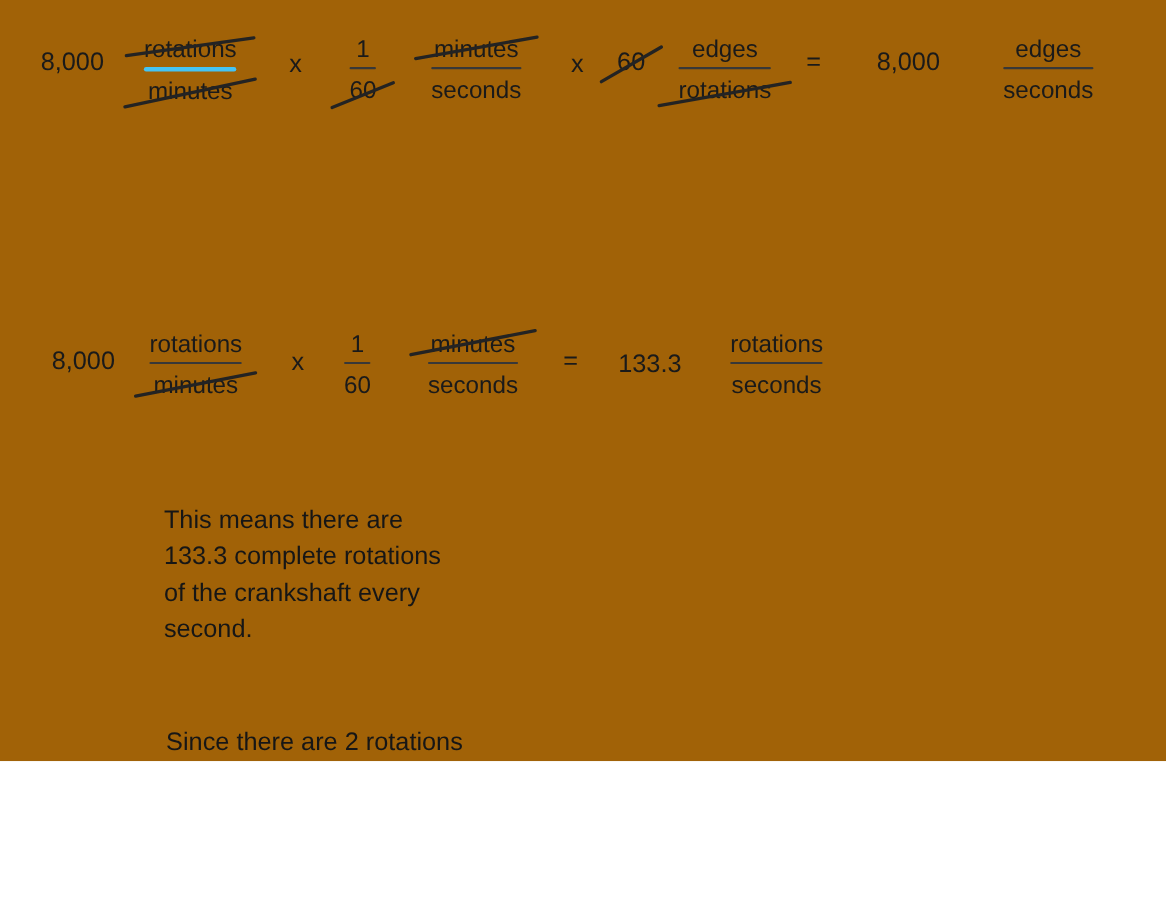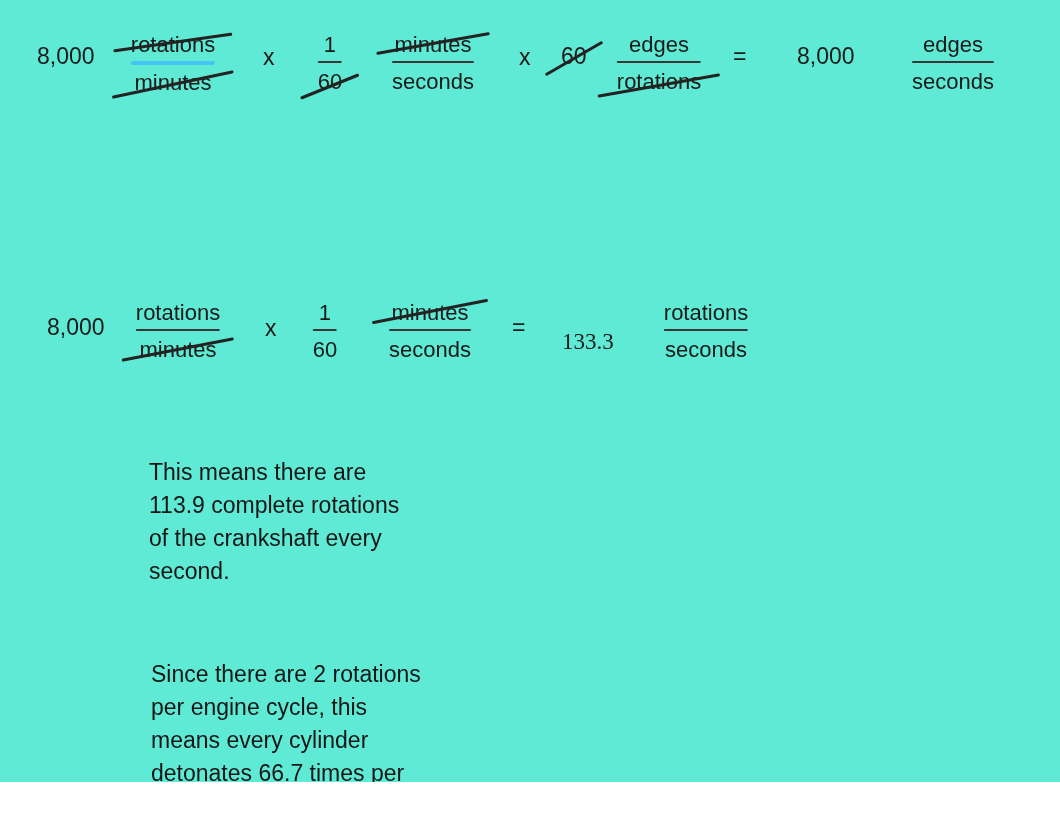--- a/index.html
+++ b/index.html
@@ -1,20 +1,20 @@
 <!DOCTYPE html>
 <html><head>
 <meta charset="utf-8">
 <style>
   html, body { margin: 0; padding: 0; background: #ffffff; }
   .canvas {
     position: relative;
     width: 1060px;
-    height: 782px;
-    background: #5eead4;
+    height: 692px;
+    background: #a16207;
     font-family: "Liberation Sans", sans-serif;
     color: #1a1a1a;
     overflow: hidden;
   }
   
   .term {
     position: absolute;
     font-size: 23px;
     line-height: 24px;
     white-space: nowrap;
@@ -73,21 +73,21 @@
   #e1-f3 .s-num { top: 11px; width: 115px; transform: translateX(-50%) rotate(-10deg); }
   #e1-f4 .s-den { top: 53px; width: 124px; transform: translateX(-50%) rotate(-10deg); }
   #e1-s60 .strike { top: 13px; width: 66px; transform: translateX(-50%) rotate(-30deg); }
   
   #e2-coeff { left: 47px;  top: 315px; }
   #e2-f1    { left: 178px; top: 299px; }
   #e2-op1   { left: 265px; top: 316px; }
   #e2-f2    { left: 325px; top: 299px; }
   #e2-f3    { left: 430px; top: 299px; }
   #e2-eq    { left: 512px; top: 315px; }
-  #e2-val   { left: 562px; top: 330px; font-family: Liberation Serif, serif; }
+  #e2-val   { left: 562px; top: 318px; }
   #e2-f4    { left: 706px; top: 299px; }
   #e2-f1 .s-den { top: 49px; width: 114px; transform: translateX(-50%) rotate(-11deg); }
   #e2-f3 .s-num { top: 11px; width: 118px; transform: translateX(-50%) rotate(-11deg); }
   
   .note {
     position: absolute;
     font-size: 23px;
     line-height: 33px;
     white-space: pre-line;
     color: #161616;
@@ -184,21 +184,21 @@
     <span class="term" id="e2-val">133.3</span>
 
     <div class="frac wide" id="e2-f4">
       <span>rotations</span>
       <div class="bar"></div>
       <span>seconds</span>
     </div>
   </div>
 
   <p class="note" id="note2">This means there are
-113.9 complete rotations
+133.3 complete rotations
 of the crankshaft every
 second.</p>
 
   <p class="note" id="note3">Since there are 2 rotations
 per engine cycle, this
 means every cylinder
 detonates 66.7 times per
 second !!</p>
 
 </div>

